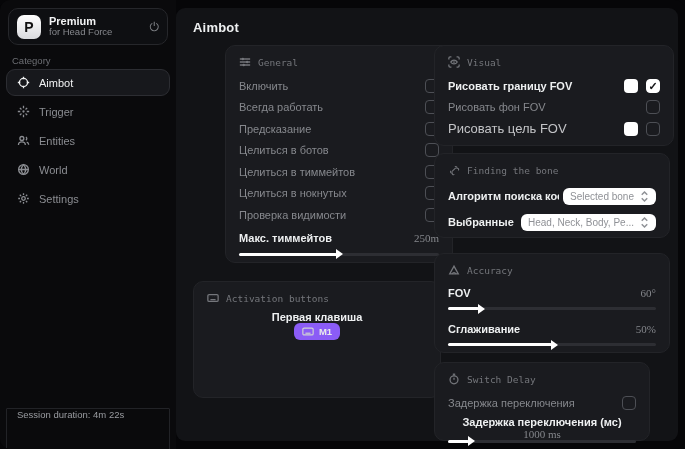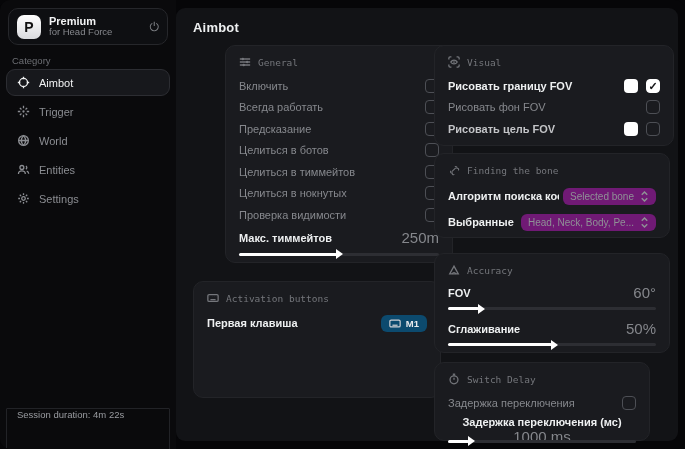--- a/index.html
+++ b/index.html
@@ -26,36 +26,36 @@
   .main { position:absolute; left:176px; top:8px; width:502px; height:433px; background:#121316; border-radius:9px; }
   .page-title { position:absolute; left:193px; top:20px; color:#eef0f1; font-size:13px; font-weight:bold; letter-spacing:.2px; }
 
   .card { position:absolute; background:#1a1b1f; border:1px solid #232428; border-radius:10px; padding:10px 13px; }
   .card-head { display:flex; align-items:center; gap:7px; color:#74767b; font-family:"DejaVu Sans Mono", monospace; font-size:9.5px; margin-bottom:7px; }
   .card-head svg { width:12px; height:12px; stroke:#74767b; fill:none; stroke-width:1.5; flex:none; }
 
   .row { display:flex; align-items:center; justify-content:space-between; height:21.5px; }
   .lbl-dim { color:#86888d; font-size:11px; }
   .lbl-bright { color:#eef0f1; font-size:11px; font-weight:bold; }
-  .lbl-mid { color:#c3c4c7; font-size:11px; font-weight:bold; }
-  .val-dim { color:#85878c; font-size:15px; }
+  .lbl-mid { color:#c3c4c7; font-size:13px; font-weight:normal; }
+  .val-dim { color:#85878c; font-size:11px;font-family:Liberation Serif, serif; }
 
   .checkbox { width:14px; height:14px; border:1.5px solid #4d4f55; border-radius:4px; background:transparent; cursor:pointer; flex:none; }
   .checkbox.checked { background:#ffffff; border-color:#ffffff; color:#141518; font-size:11px; font-weight:bold; line-height:12px; text-align:center; }
   .swatch { width:14px; height:14px; border-radius:4px; background:#ffffff; cursor:pointer; flex:none; }
   .right-group { display:flex; align-items:center; gap:8px; }
 
   .slider { position:relative; height:3px; border-radius:2px; background:#2d2e33; margin-top:5px; cursor:pointer; }
   .slider .fill { position:absolute; left:0; top:0; height:3px; border-radius:2px; background:#ffffff; }
   .slider .fill::after { content:''; position:absolute; right:-6px; top:-3.5px; width:0; height:0; border-left:7px solid #ffffff; border-top:5px solid transparent; border-bottom:5px solid transparent; }
 
-  .key-pill { display:flex; align-items:center; gap:5px; background:#0c4a6e; border-radius:6px; padding:3px 8px; color:#e9eaec; font-size:9.5px; font-weight:bold; cursor:pointer; }
+  .key-pill { display:flex; align-items:center; gap:5px; background:#8b5cf6; border-radius:6px; padding:3px 8px; color:#e9eaec; font-size:9.5px; font-weight:bold; cursor:pointer; }
   .key-pill svg { width:12px; height:9px; stroke:#cfd0d3; fill:none; stroke-width:1.4; }
 
-  .select { display:flex; align-items:center; gap:6px; background:#701a75; border-radius:6px; padding:3px 7px; color:#8f9196; font-size:10px; cursor:pointer; white-space:nowrap; }
+  .select { display:flex; align-items:center; gap:6px; background:#ffffff; border-radius:6px; padding:3px 7px; color:#8f9196; font-size:10px; cursor:pointer; white-space:nowrap; }
   .select svg { width:9px; height:11px; stroke:#8f9196; fill:none; stroke-width:1.6; flex:none; }
   .trunc { overflow:hidden; white-space:nowrap; flex:1; margin-right:4px; }
 
   
   #card-general   { left:187px; top:45px;  width:228px; height:218px;margin-left:38px; }
   #card-activation{ left:193px; top:281px; width:248px; height:117px; }
   #card-visual    { left:434px; top:45px;  width:240px; height:101px; }
   #card-bone      { left:434px; top:153px; width:236px; height:85px; }
   #card-accuracy  { left:434px; top:253px; width:236px; height:100px;text-align:right; }
   #card-switch    { left:434px; top:362px; width:216px; height:79px; }
@@ -93,33 +93,33 @@
       <div class="nav-item">
         <svg viewBox="0 0 16 16">
             <circle cx="8" cy="8" r="1.4" fill="currentColor" stroke="none"></circle>
             <path d="M8 1v3M8 12v3M1 8h3M12 8h3"></path>
             <path d="M3.5 3.5l2 2M12.5 3.5l-2 2M3.5 12.5l2-2M12.5 12.5l-2-2"></path>
           </svg>
         <span>Trigger</span>
       </div>
       <div class="nav-item">
         <svg viewBox="0 0 16 16">
-            <circle cx="8" cy="8" r="6"></circle>
-            <path d="M2 8h12M8 2c-3.5 3.8-3.5 8.2 0 12 3.5-3.8 3.5-8.2 0-12z"></path>
-          </svg>
-        <span>World</span>
-      </div>
-      <div class="nav-item">
-        <svg viewBox="0 0 16 16">
             <circle cx="6" cy="5.5" r="2.4"></circle>
             <path d="M1.8 13.5c0-2.3 1.9-3.8 4.2-3.8s4.2 1.5 4.2 3.8"></path>
             <path d="M11 3.6a2.4 2.4 0 0 1 0 4"></path>
             <path d="M12 9.9c1.4.5 2.4 1.7 2.4 3.3"></path>
           </svg>
         <span>Entities</span>
+      </div>
+      <div class="nav-item">
+        <svg viewBox="0 0 16 16">
+            <circle cx="8" cy="8" r="6"></circle>
+            <path d="M2 8h12M8 2c-3.5 3.8-3.5 8.2 0 12 3.5-3.8 3.5-8.2 0-12z"></path>
+          </svg>
+        <span>World</span>
       </div>
       <div class="nav-item">
         <svg viewBox="0 0 16 16">
             <circle cx="8" cy="8" r="2.2"></circle>
             <path d="M8 1.5v2.2M8 12.3v2.2M1.5 8h2.2M12.3 8h2.2M3.4 3.4l1.6 1.6M11 11l1.6 1.6M12.6 3.4L11 5M5 11l-1.6 1.6"></path>
           </svg>
         <span>Settings</span>
       </div>
     </div>
 
@@ -185,21 +185,21 @@
       <svg viewBox="0 0 14 10">
           <rect x="1" y="1" width="12" height="8" rx="1.5"></rect>
           <line x1="4" y1="7" x2="10" y2="7"></line>
           <line x1="3.4" y1="3.4" x2="3.5" y2="3.4"></line>
           <line x1="6" y1="3.4" x2="6.1" y2="3.4"></line>
           <line x1="8.6" y1="3.4" x2="8.7" y2="3.4"></line>
           <line x1="11" y1="3.4" x2="11.1" y2="3.4"></line>
         </svg>
       <span>Activation buttons</span>
     </div>
-    <div class="row" style="height:24px;">
+    <div class="row" style="height:24px;flex-direction:column;">
       <span class="lbl-bright">Первая клавиша</span>
       <span class="key-pill">
         <svg viewBox="0 0 14 10">
             <rect x="1" y="1" width="12" height="8" rx="1.5"></rect>
             <line x1="4" y1="7" x2="10" y2="7"></line>
           </svg>
         <span>M1</span>
       </span>
     </div>
   </div>

